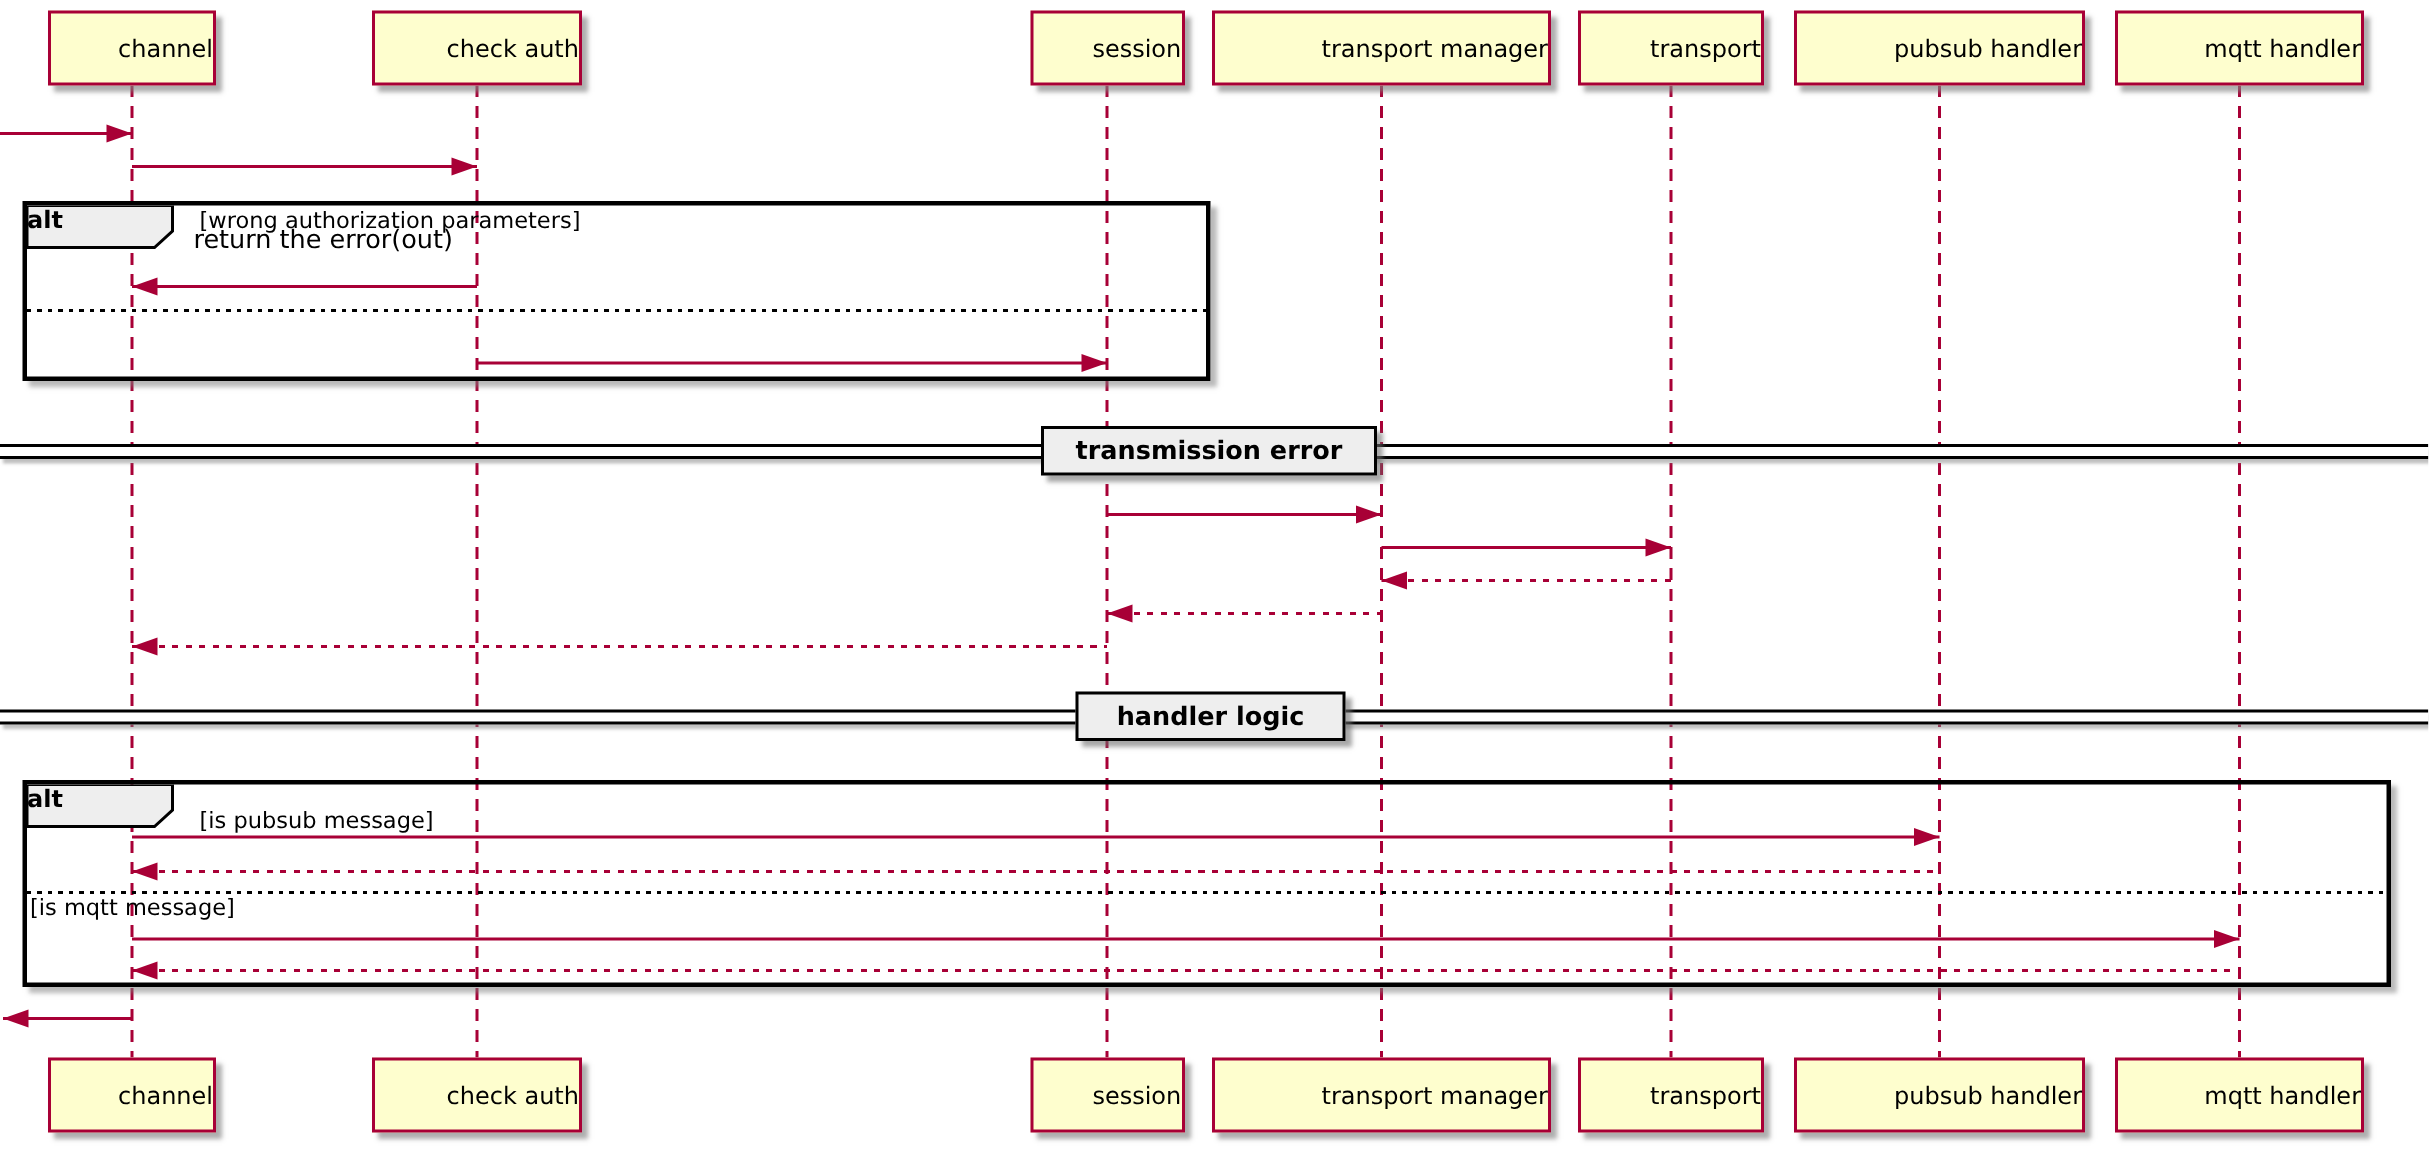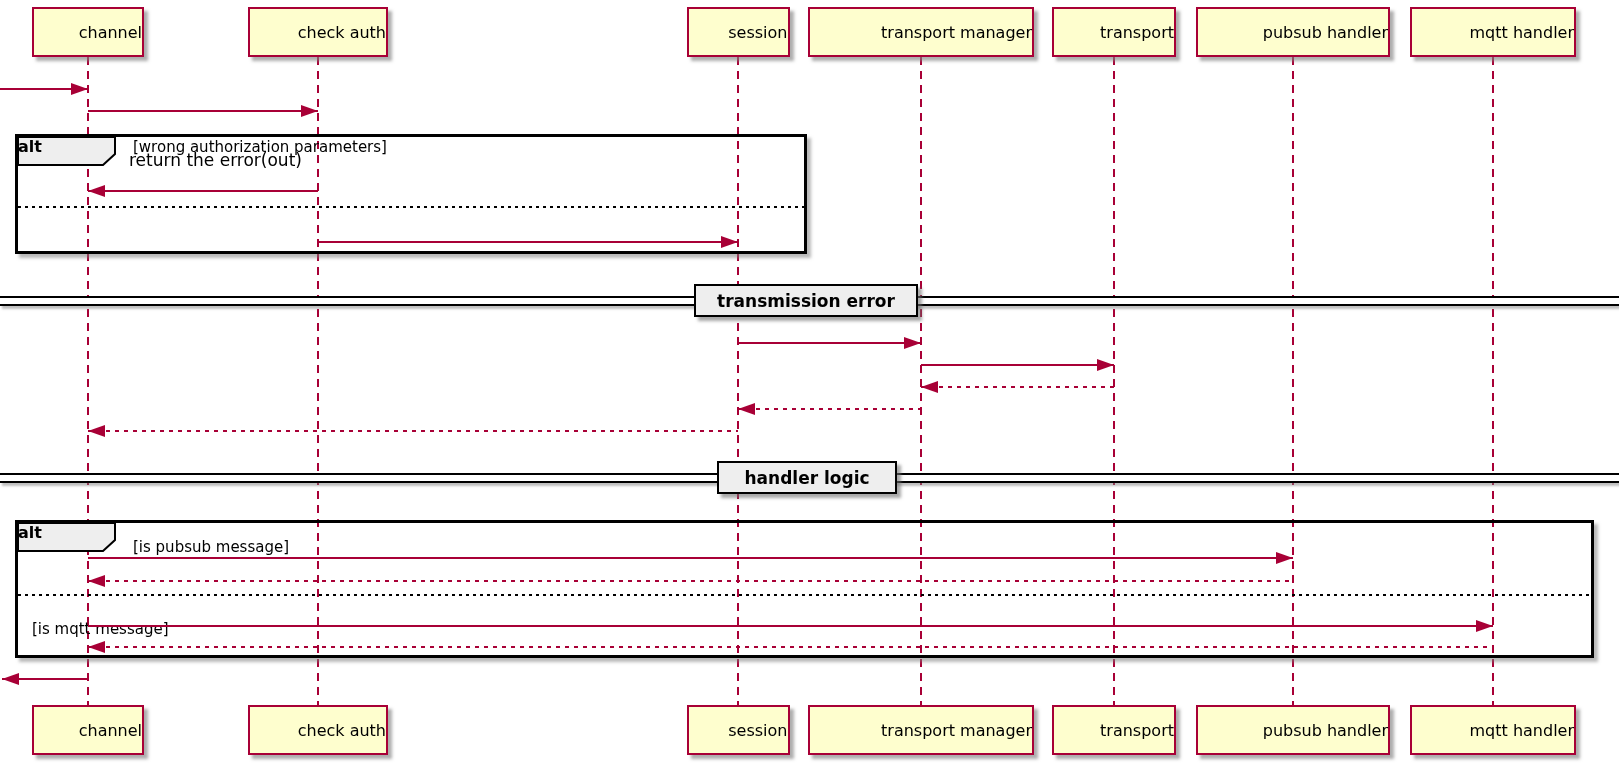--- a/index.html
+++ b/index.html
@@ -125,21 +125,21 @@
     </div>
     <div class="frame-condition" style="left: 133px; top: 138px;">[wrong authorization parameters]</div>
     <div class="frame" style="left: 15px; top: 520px; width: 1579px; height: 138px;">
       <div class="pentagon"><svg width="99" height="29" xmlns="http://www.w3.org/2000/svg">
           <polygon points="0,0 97,0 97,17 85,28 0,28" fill="#EEEEEE" stroke="#000000" stroke-width="2"></polygon>
         </svg></div>
       <div class="frame-label">alt</div>
       <div class="frame-inner-divider" style="top: 71px;"></div>
     </div>
     <div class="frame-condition" style="left: 133px; top: 538px;">[is pubsub message]</div>
-    <div class="frame-condition" style="left: 20px; top: 620px; margin-left: 12px;">[is mqtt message]</div>
+    <div class="frame-condition" style="left: 20px; top: 596px;">[is mqtt message]</div>
     <div class="section-divider-line" style="top: 296px;"></div>
     <div class="section-divider-label" style="left: 694px; top: 284px; width: 224px;">transmission error</div>
     <div class="section-divider-line" style="top: 473px;"></div>
     <div class="section-divider-label" style="left: 717px; top: 461px; width: 180px;">handler logic</div>
     <div class="msg-line solid" style="left: 0px; top: 88px; width: 88px;"></div>
     <div class="arrowhead right" style="top: 83px; left: 71px;"></div>
     <div class="msg-line solid" style="left: 88px; top: 110px; width: 230px;"></div>
     <div class="arrowhead right" style="top: 105px; left: 301px;"></div>
     <div class="msg-line solid" style="left: 88px; top: 190px; width: 230px;"></div>
     <div class="arrowhead left" style="top: 185px; left: 88px;"></div>

